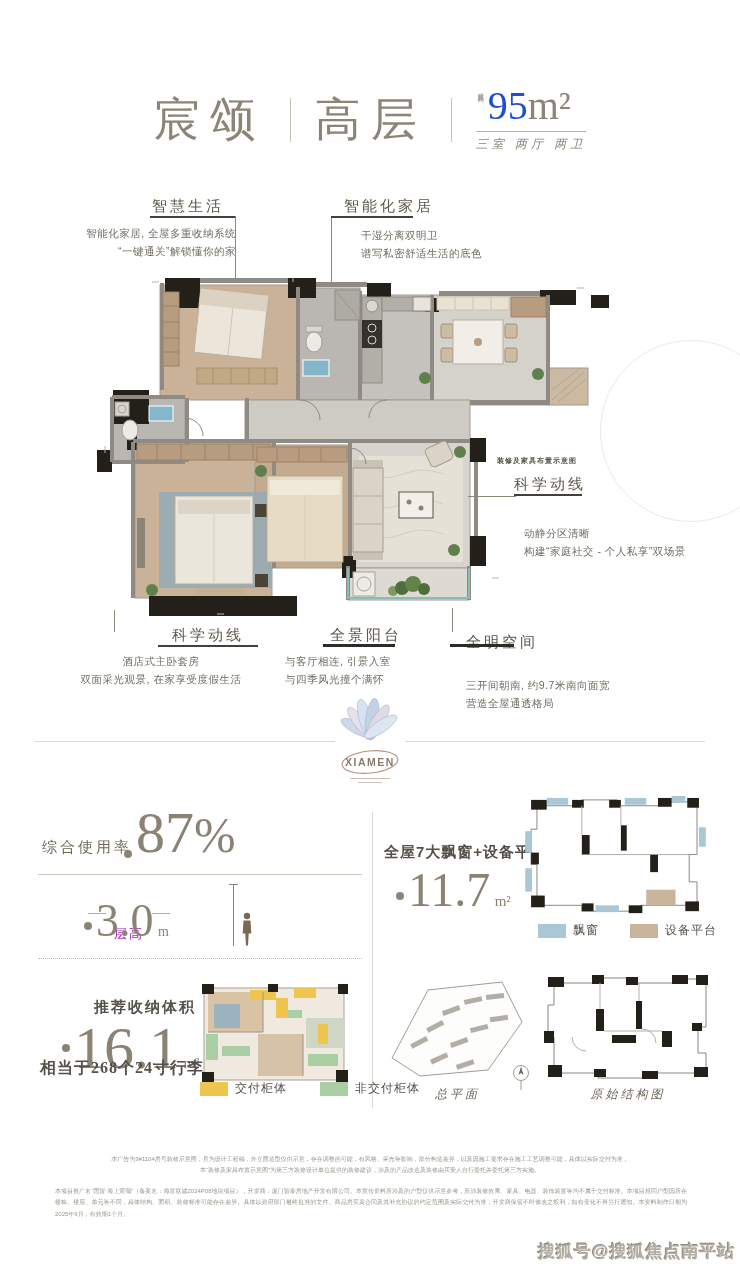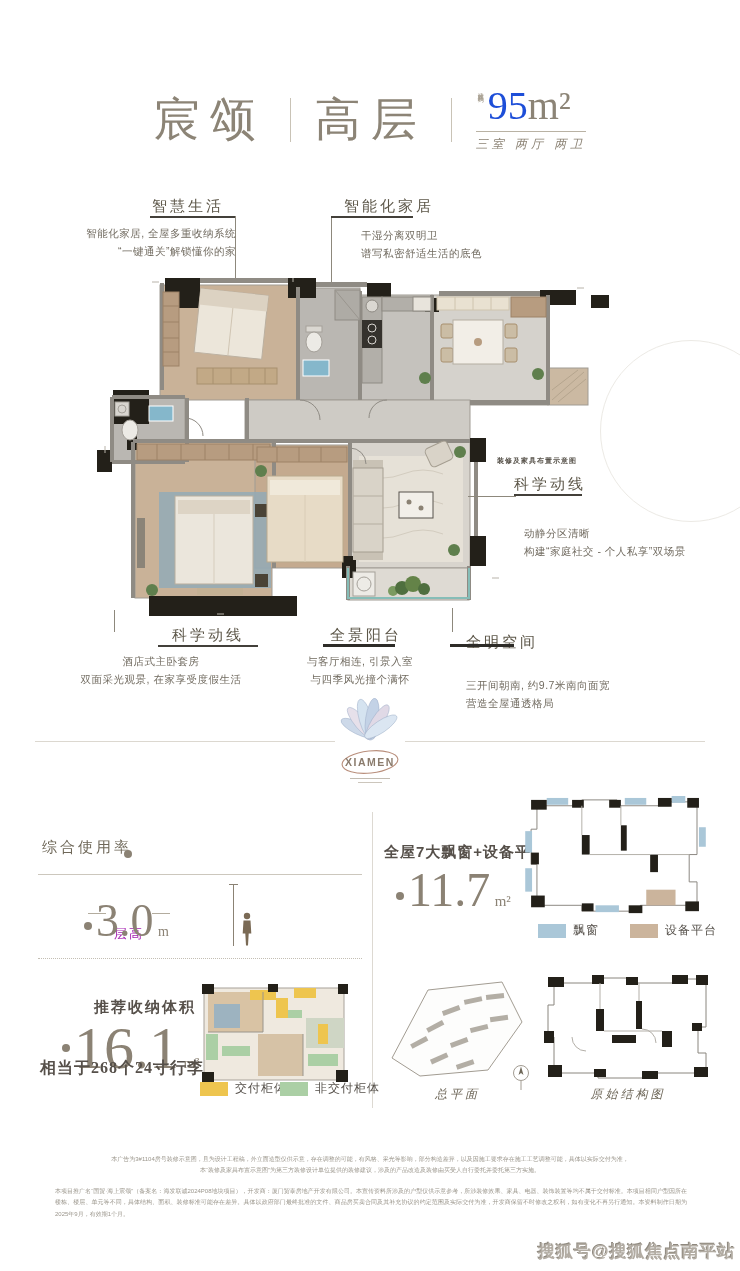--- a/index.html
+++ b/index.html
@@ -301,21 +301,21 @@
   <div class="abs conn" style="left:114px;top:610px;width:1px;height:22px;"></div>
   <div class="abs co-title" style="left:172px;top:626px;">科学动线</div>
   <div class="abs co-rule" style="left:158px;top:645px;width:100px;"></div>
   <div class="abs co-text" style="left:66px;top:652px;width:190px;text-align:center;">
     <div>酒店式主卧套房</div>
     <div>双面采光观景, 在家享受度假生活</div>
   </div>
 
   <div class="abs co-title" style="left:330px;top:626px;">全景阳台</div>
   <div class="abs co-rule-thick" style="left:323px;top:644px;width:72px;"></div>
-  <div class="abs co-text" style="left:285px;top:652px;width:150px;text-align:center;">
+  <div class="abs co-text" style="left:285px;top:652px;width:150px;text-align:left;">
     <div>与客厅相连, 引景入室</div>
     <div>与四季风光撞个满怀</div>
   </div>
 
   <div class="abs conn" style="left:452px;top:608px;width:1px;height:24px;"></div>
   <div class="abs co-title" style="left:466px;top:626px;margin-top:7px;">全明空间</div>
   <div class="abs co-rule-thick" style="left:450px;top:644px;width:64px;"></div>
   <div class="abs co-text" style="left:466px;top:652px;width:190px;margin-top:24px;">
     <div>三开间朝南, 约9.7米南向面宽</div>
     <div>营造全屋通透格局</div>
@@ -335,20 +335,23 @@
     <ellipse cx="38" cy="64" rx="28" ry="11" fill="none" stroke="#b98f7c" stroke-width="1.1" transform="rotate(-6 38 64)"></ellipse>
     <text x="38" y="68" text-anchor="middle" font-size="10.5" font-weight="bold" fill="#8a7b6c" letter-spacing="1.5">XIAMEN</text>
     <rect x="18" y="80" width="40" height="1" fill="#c2bcb2"></rect>
     <rect x="26" y="84" width="24" height="1" fill="#ccc6bc"></rect>
   </svg>
 
   <div class="abs vline" style="left:372px;top:812px;height:296px;"></div>
 
   <div class="abs stat-label" style="left:42px;top:838px;">综合使用率</div>
   <div class="abs bullet" style="left:124px;top:850px;"></div>
+  <div class="abs" style="left:136px;top:804px;">
+    <span class="big-num" style="font-size:58px;">87</span><span class="big-num" style="font-size:50px;">%</span>
+  </div>
   <div class="abs hairline" style="left:38px;top:874px;width:324px;"></div>
 
   <div class="abs" style="left:88px;top:884px;display:flex;align-items:center;gap:8px;">
     <span class="dash"></span>
     <span style="font-size:13px;color:#a21caf;letter-spacing:2px;margin-top:41px;">层高</span>
     <span class="dash"></span>
   </div>
   <div class="abs bullet" style="left:84px;top:922px;"></div>
   <div class="abs" style="left:96px;top:898px;">
     <span class="big-num" style="font-size:46px;">3.0</span>
@@ -446,21 +449,21 @@
     <g stroke="#9a958d" fill="none">
         <line x1="65" y1="8" x2="65" y2="48"></line>
         <line x1="10" y1="48" x2="65" y2="48"></line>
         <line x1="105" y1="50" x2="105" y2="92"></line>
       </g>
   </svg>
   <div class="abs legend" style="left:200px;top:1080px;">
     <span class="swatch sw-yellow"></span>
     <span class="legend-label">交付柜体</span>
   </div>
-  <div class="abs legend" style="left:280px;top:1080px;">
+  <div class="abs legend" style="left:280px;top:1080px;padding-left:40px;">
     <span class="swatch sw-green"></span>
     <span class="legend-label">非交付柜体</span>
   </div>
 
   <svg class="abs" style="left:390px;top:980px;" width="135" height="100" viewBox="0 0 135 100">
     <polygon points="2,78 38,10 112,2 132,42 98,90 30,96" fill="#fdfdfc" stroke="#a29c92"></polygon>
     <g fill="#b3aea5">
       <rect x="20" y="60" width="18" height="5" transform="rotate(-28 29 62)"></rect>
       <rect x="36" y="44" width="18" height="5" transform="rotate(-28 45 46)"></rect>
       <rect x="52" y="28" width="18" height="5" transform="rotate(-20 61 30)"></rect>

